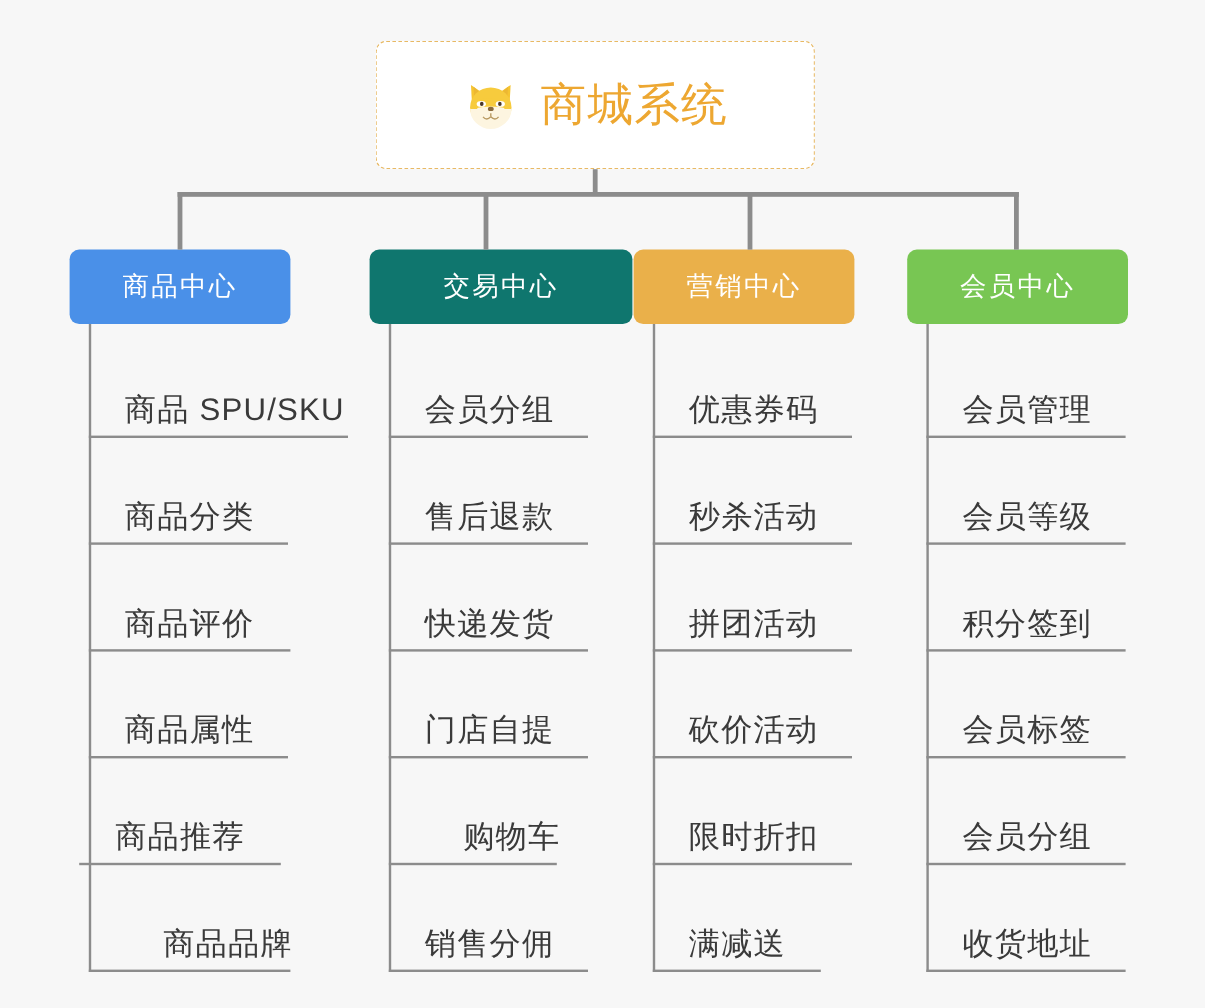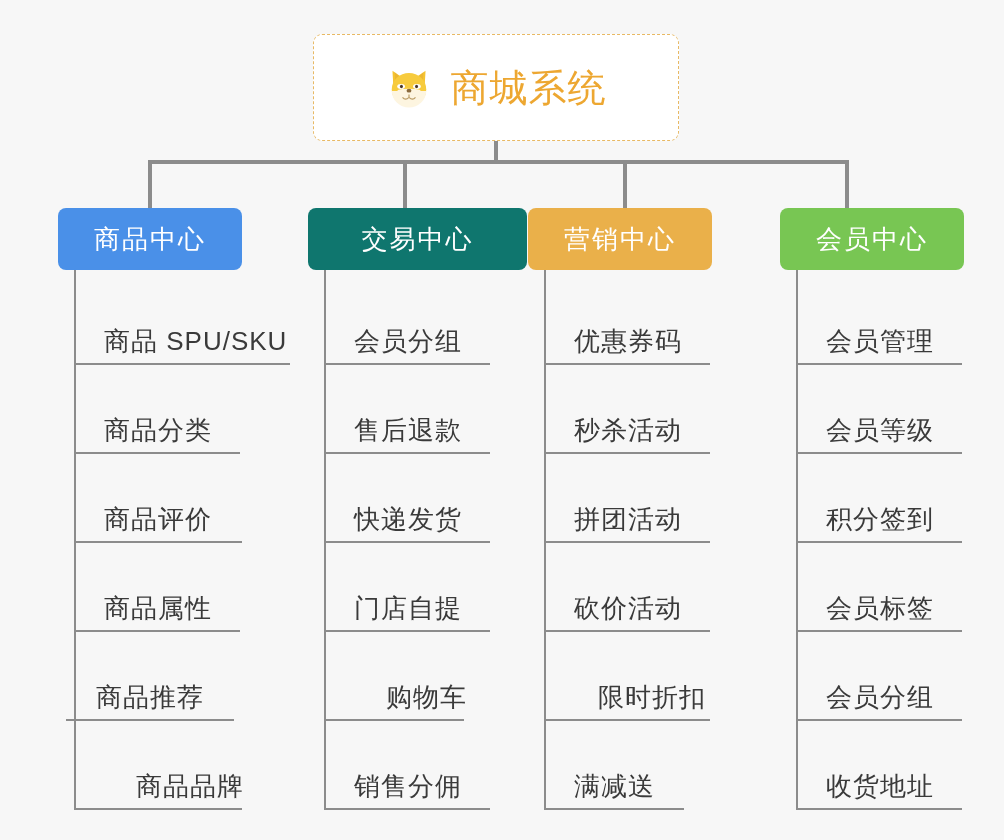--- a/index.html
+++ b/index.html
@@ -81,21 +81,21 @@
     top: 208px;
   }
   .branch-head {
     height: 62px;
     box-sizing: border-box;
     border-radius: 8px;
     display: flex;
     align-items: center;
     justify-content: center;
     color: #ffffff;
-    font-size: 26px;
+    font-size: 22px;
     letter-spacing: 2px;
     white-space: nowrap;
   }
   .branch-body {
     position: relative;
     margin-top: 0;
     padding-top: 6px;
   }
   
   .spine {
@@ -216,29 +216,29 @@
           </div>
           <div class="leaf" style="margin-left: 16px; width: 166px;">
             <span class="leaf-label">秒杀活动</span>
           </div>
           <div class="leaf" style="margin-left: 16px; width: 166px;">
             <span class="leaf-label">拼团活动</span>
           </div>
           <div class="leaf" style="margin-left: 16px; width: 166px;">
             <span class="leaf-label">砍价活动</span>
           </div>
-          <div class="leaf" style="margin-left: 16px; width: 166px; padding-left: 24px;">
+          <div class="leaf" style="margin-left: 16px; width: 166px;">
             <span class="leaf-label">限时折扣</span>
           </div>
           <div class="leaf" style="margin-left: 16px; width: 140px;">
             <span class="leaf-label">满减送</span>
           </div>
         </div>
       </div>
-      <div class="branch" style="left: 780px; width: 184px;">
+      <div class="branch" style="left: 756px; width: 184px;">
         <div class="branch-head" style="background: rgb(120, 198, 83); width: 184px;">
           <span>会员中心</span>
         </div>
         <div class="branch-body">
           <div class="spine" style="left: 16px; height: 540px;"></div>
           <div class="leaf" style="margin-left: 16px; width: 166px;">
             <span class="leaf-label">会员管理</span>
           </div>
           <div class="leaf" style="margin-left: 16px; width: 166px;">
             <span class="leaf-label">会员等级</span>

